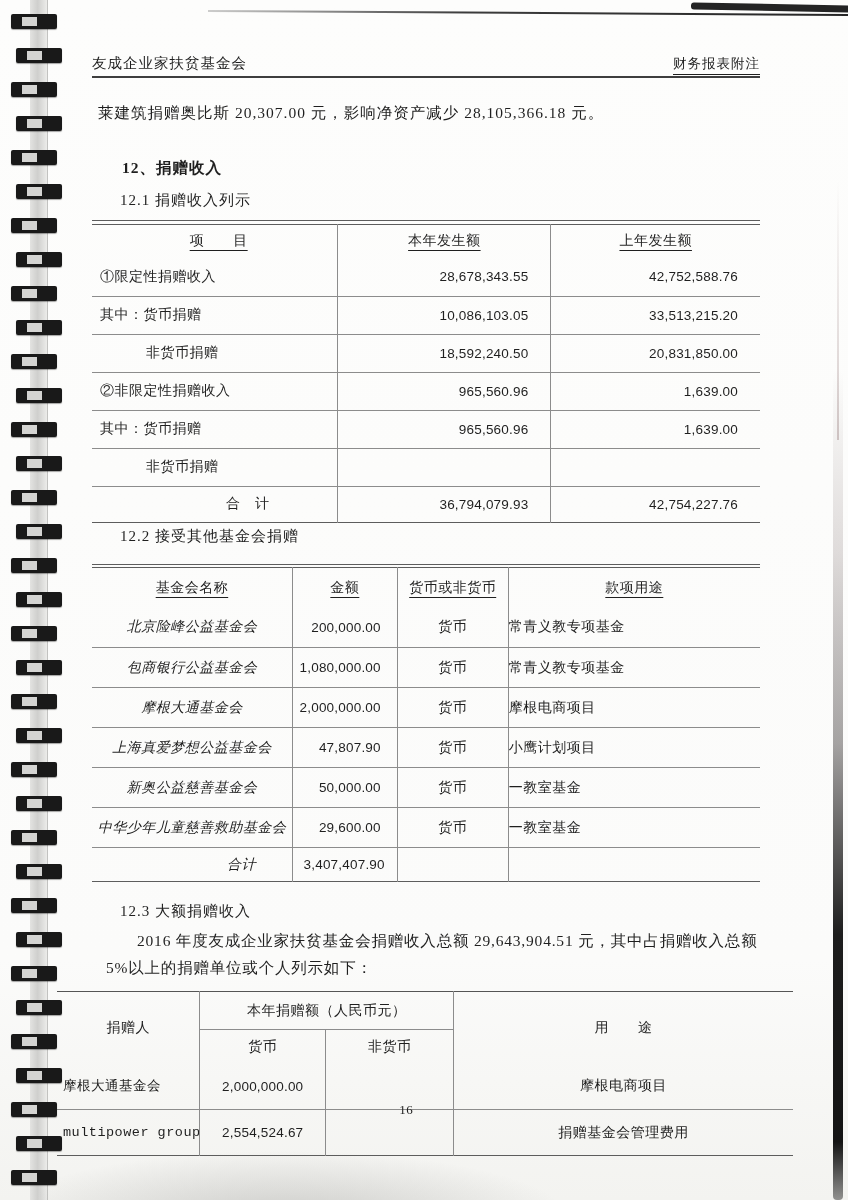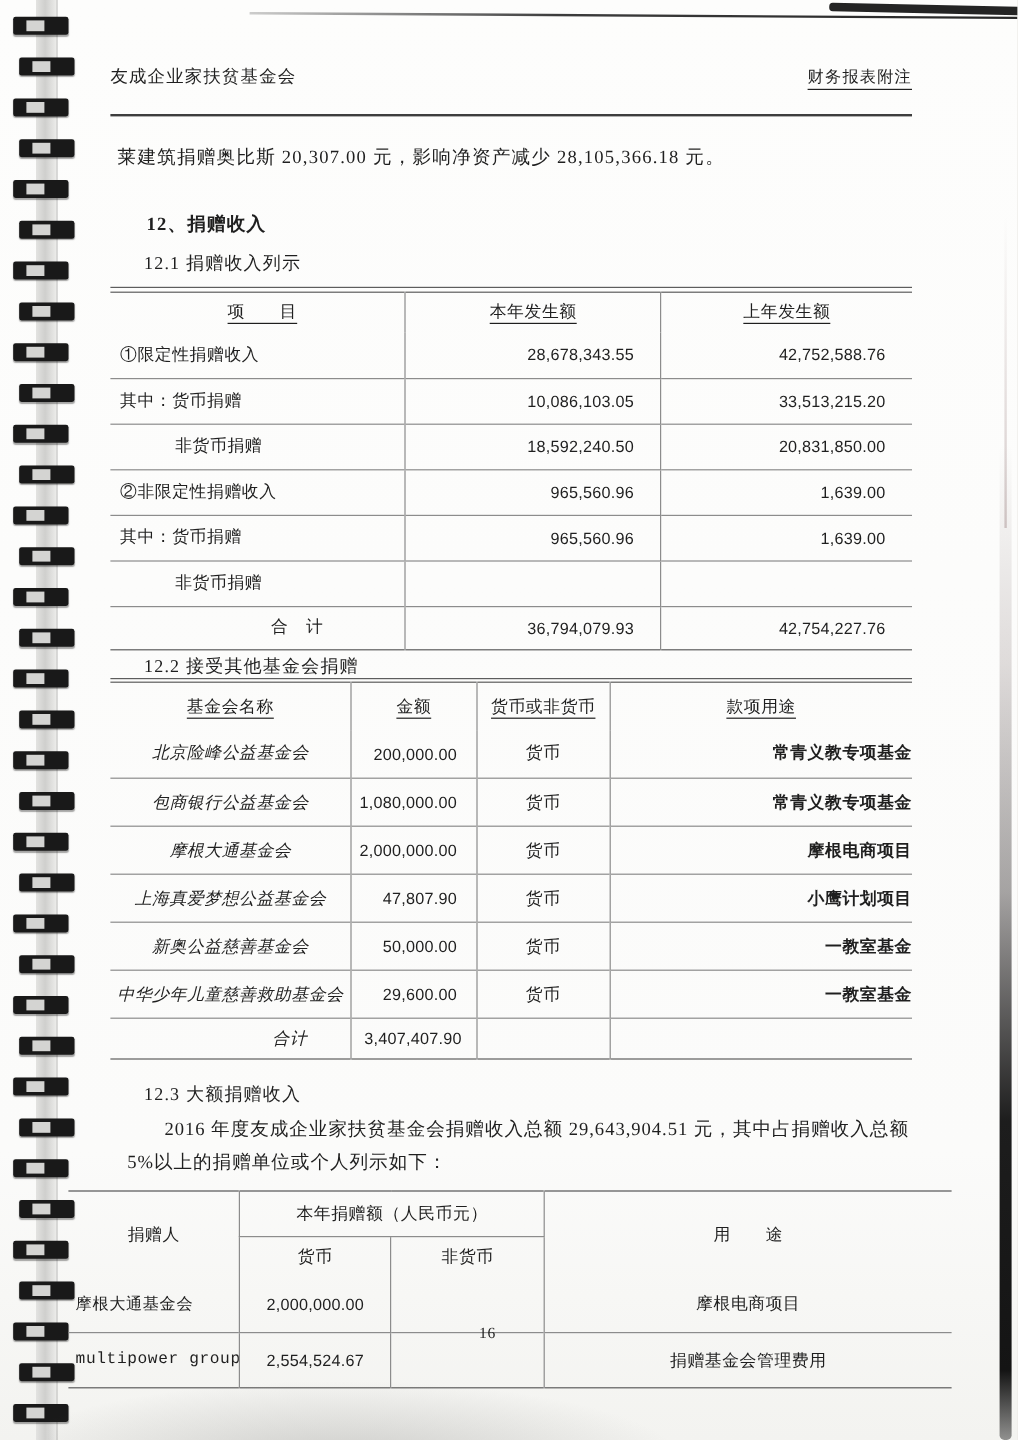--- a/index.html
+++ b/index.html
@@ -49,21 +49,21 @@
   .clip span {
     position:absolute; left:11px; top:3px; width:15px; height:9px;
     background:#d4d4d2; display:block;
   }
 
   
   .content { position:absolute; left:92px; right:88px; top:0; }
 
   .doc-header {
     display:flex; justify-content:space-between; align-items:flex-end;
-    padding-top:54px; padding-bottom:22px; border-bottom:2px solid #3e3e3e;
+    padding-top:54px; padding-bottom:3px; border-bottom:2px solid #3e3e3e;
   }
   .doc-header .left  { font-size:14.5px; letter-spacing:1px; }
   .doc-header .right {
     font-size:13.5px; letter-spacing:1px;
     text-decoration:underline; text-underline-offset:6px; text-decoration-thickness:1px;
   }
 
   .intro { margin:22px 0 0 6px; font-size:15.5px; letter-spacing:1px; line-height:26px; }
 
   .h12  { margin:32px 0 0 30px; font-size:15.5px; font-weight:bold; letter-spacing:1px; }
@@ -91,21 +91,21 @@
   .t1 .c-num   { text-align:right; padding-right:22px; }
   .t1 tr.total .c-item { text-align:center; padding-left:66px; }
 
   
   .t2 thead tr { height:40px; }
   .t2 tbody tr { height:40px; }
   .t2 tbody tr.total { height:34px; }
   .t2 .c-name { text-align:center;font-style:italic; }
   .t2 .c-amt  { text-align:right; padding-right:16px; }
   .t2 .c-type { text-align:center; }
-  .t2 .c-purpose { text-align:right;font-weight:bold; }
+  .t2 .c-purpose { text-align:left; }
   .t2 tr.total .c-name { text-align:right; padding-right:36px; }
   .t2 tr.total .c-amt  { padding-right:12px; }
 
   
   .t3wrap { margin:10px 0 0 -35px; width:calc(100% + 68px); }
   .t3 thead tr.r1 { height:38px; }
   .t3 thead tr.r2 { height:34px; }
   .t3 tbody tr { height:46px; }
   .t3 th { font-size:14px; }
   .t3 .c-donor { text-align:left; padding-left:6px;
@@ -298,21 +298,21 @@
             <td class="c-item">合　计</td>
             <td class="vline c-num num">36,794,079.93</td>
             <td class="vline c-num num">42,754,227.76</td>
           </tr>
         </tbody>
       </table>
     </div>
 
     <div class="hsub" style="margin-top:4px;">12.2 接受其他基金会捐赠</div>
 
-    <div class="twrap" style="margin-top:0;">
+    <div class="twrap" style="margin-top:18px;">
       <table class="t2">
         <colgroup>
             <col style="width:30%">
             <col style="width:15.7%">
             <col style="width:16.6%">
             <col style="width:37.7%">
           </colgroup>
         <thead>
           <tr>
             <th><span class="u">基金会名称</span></th>

